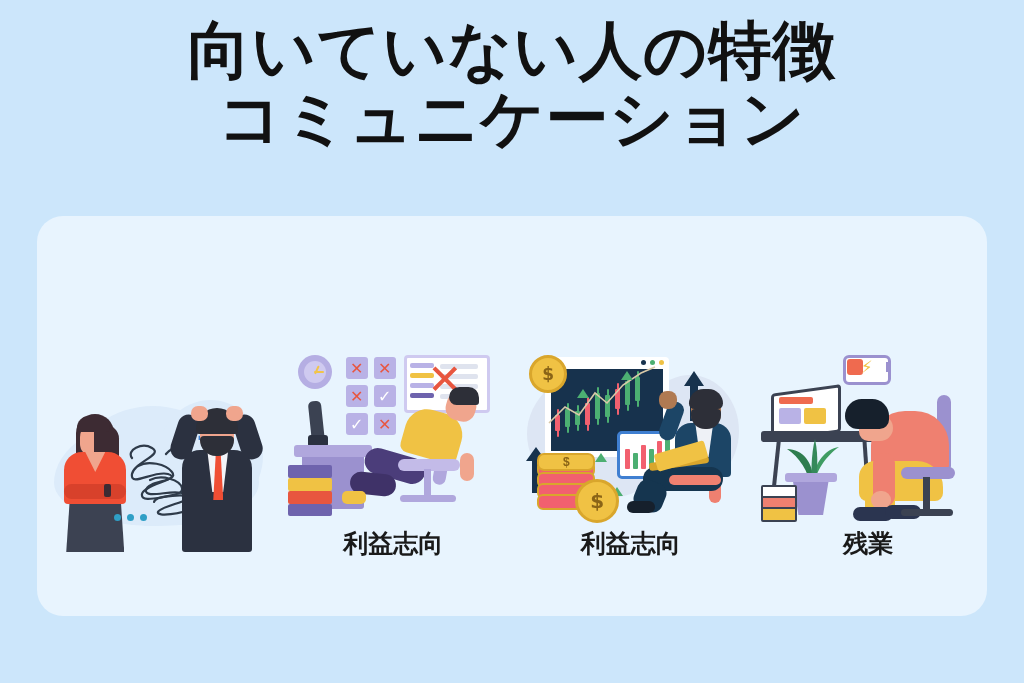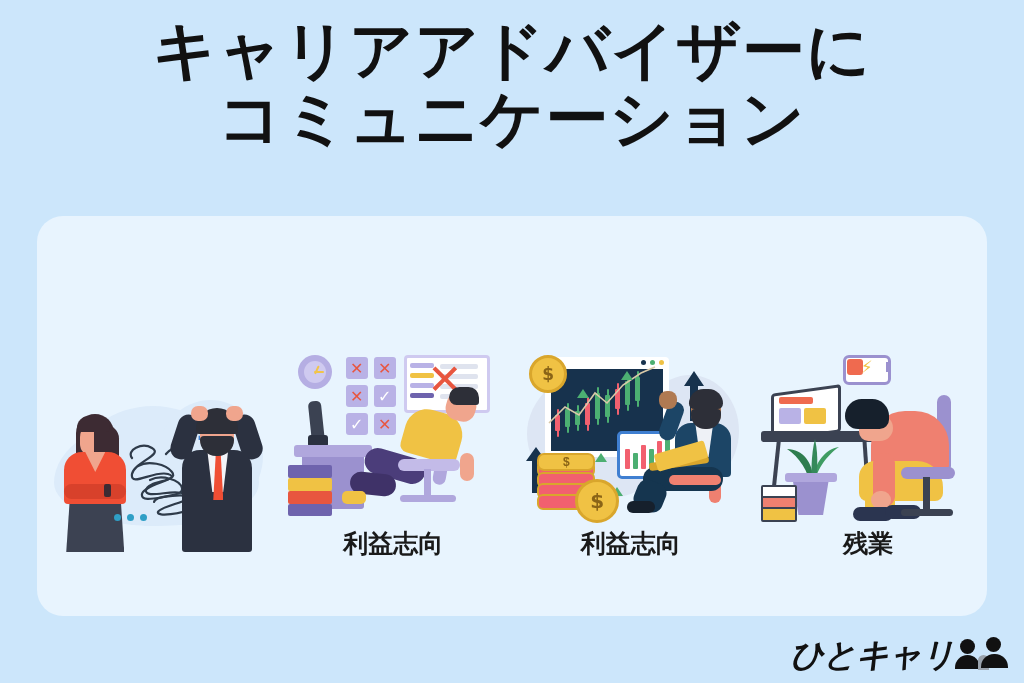--- a/index.html
+++ b/index.html
@@ -190,21 +190,21 @@
   .lp-h{width:15px;height:15px;background:#111111;border-radius:50%;}
   .lp-b{width:25px;height:14px;background:#111111;border-radius:13px 13px 0 0;}
   .lp-g{width:11px;height:15px;background:#9aa3ad;border-radius:6px 6px 0 0;}
 </style>
 </head>
 <body>
 
 <div id="page">
 
   <div class="title-block">
-    <span class="title-line">キャリアアドバイザーに</span>
+    <span class="title-line">向いていない人の特徴</span>
     <span class="title-line">コミュニケーション</span>
   </div>
 
   <div class="panel"></div>
 
   <div class="cards">
 
     <div class="card">
       <div class="art">
         <div class="abs a1-blob"></div>
@@ -434,24 +434,14 @@
         <div class="abs a4-potrim"></div>
         <div class="abs a4-bk4a"></div>
         <div class="abs a4-bk4b"></div>
         <div class="abs a4-bk4c"></div>
       </div>
       <div class="card-label">残業</div>
     </div>
 
   </div>
 
-  <div class="logo">
-    <span class="logo-text">ひとキャリ</span>
-    <span class="logo-people">
-      <span class="lp lp-h" style="left:2px;top:2px;"></span>
-      <span class="lp lp-b" style="left:-3px;top:18px;"></span>
-      <span class="lp lp-g" style="left:20px;top:18px;"></span>
-      <span class="lp lp-h" style="left:28px;top:0px;"></span>
-      <span class="lp lp-b" style="left:23px;top:17px;width:27px;"></span>
-    </span>
-  </div>
 
 </div>
 
 </body></html>

